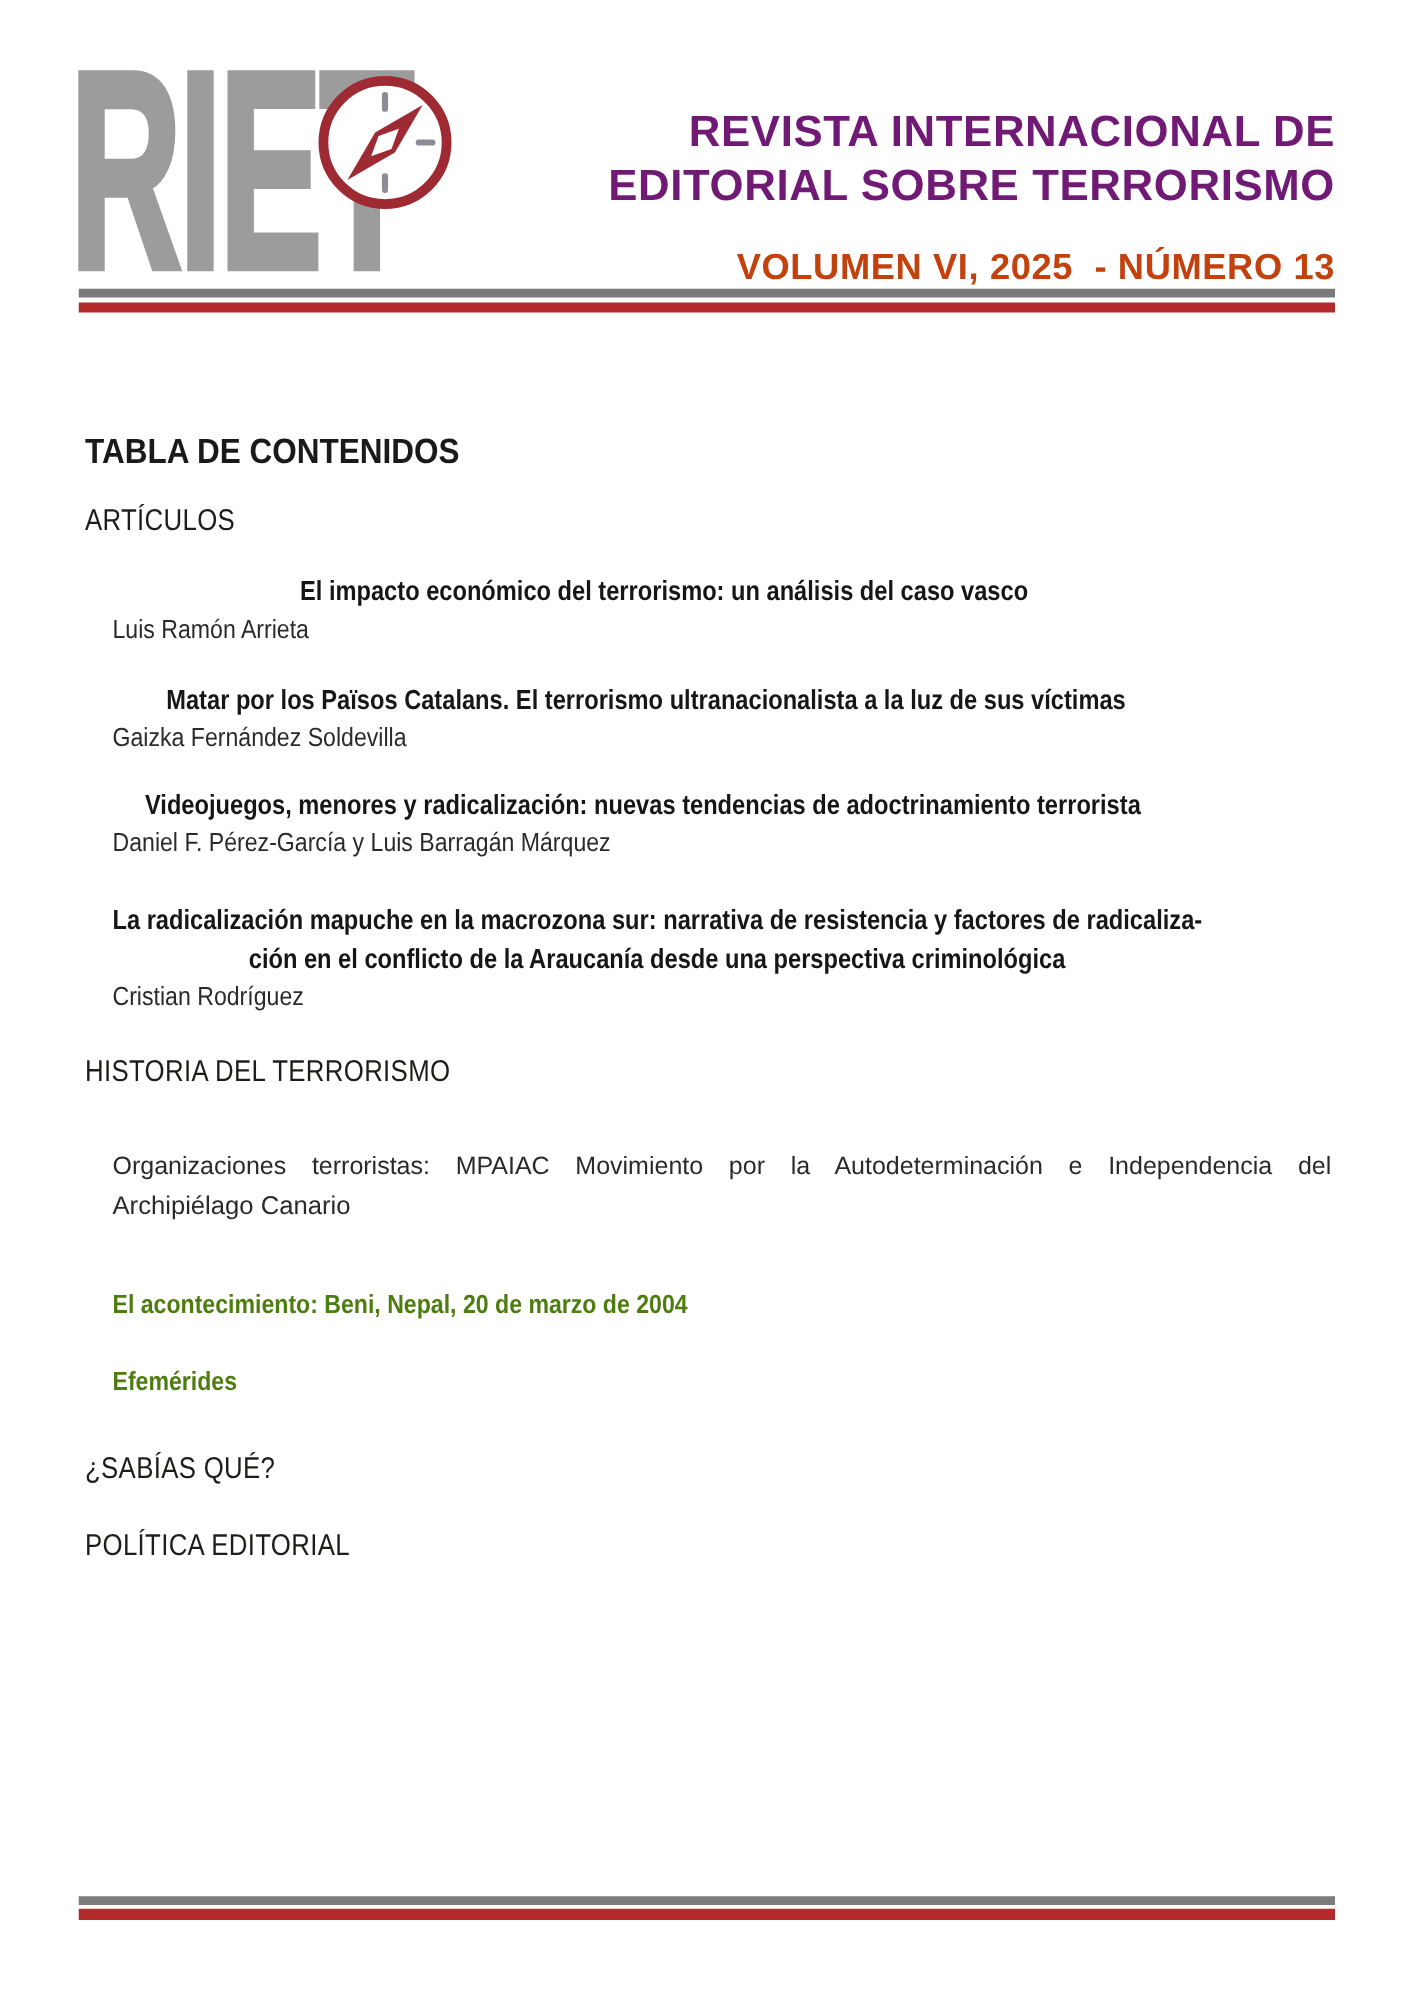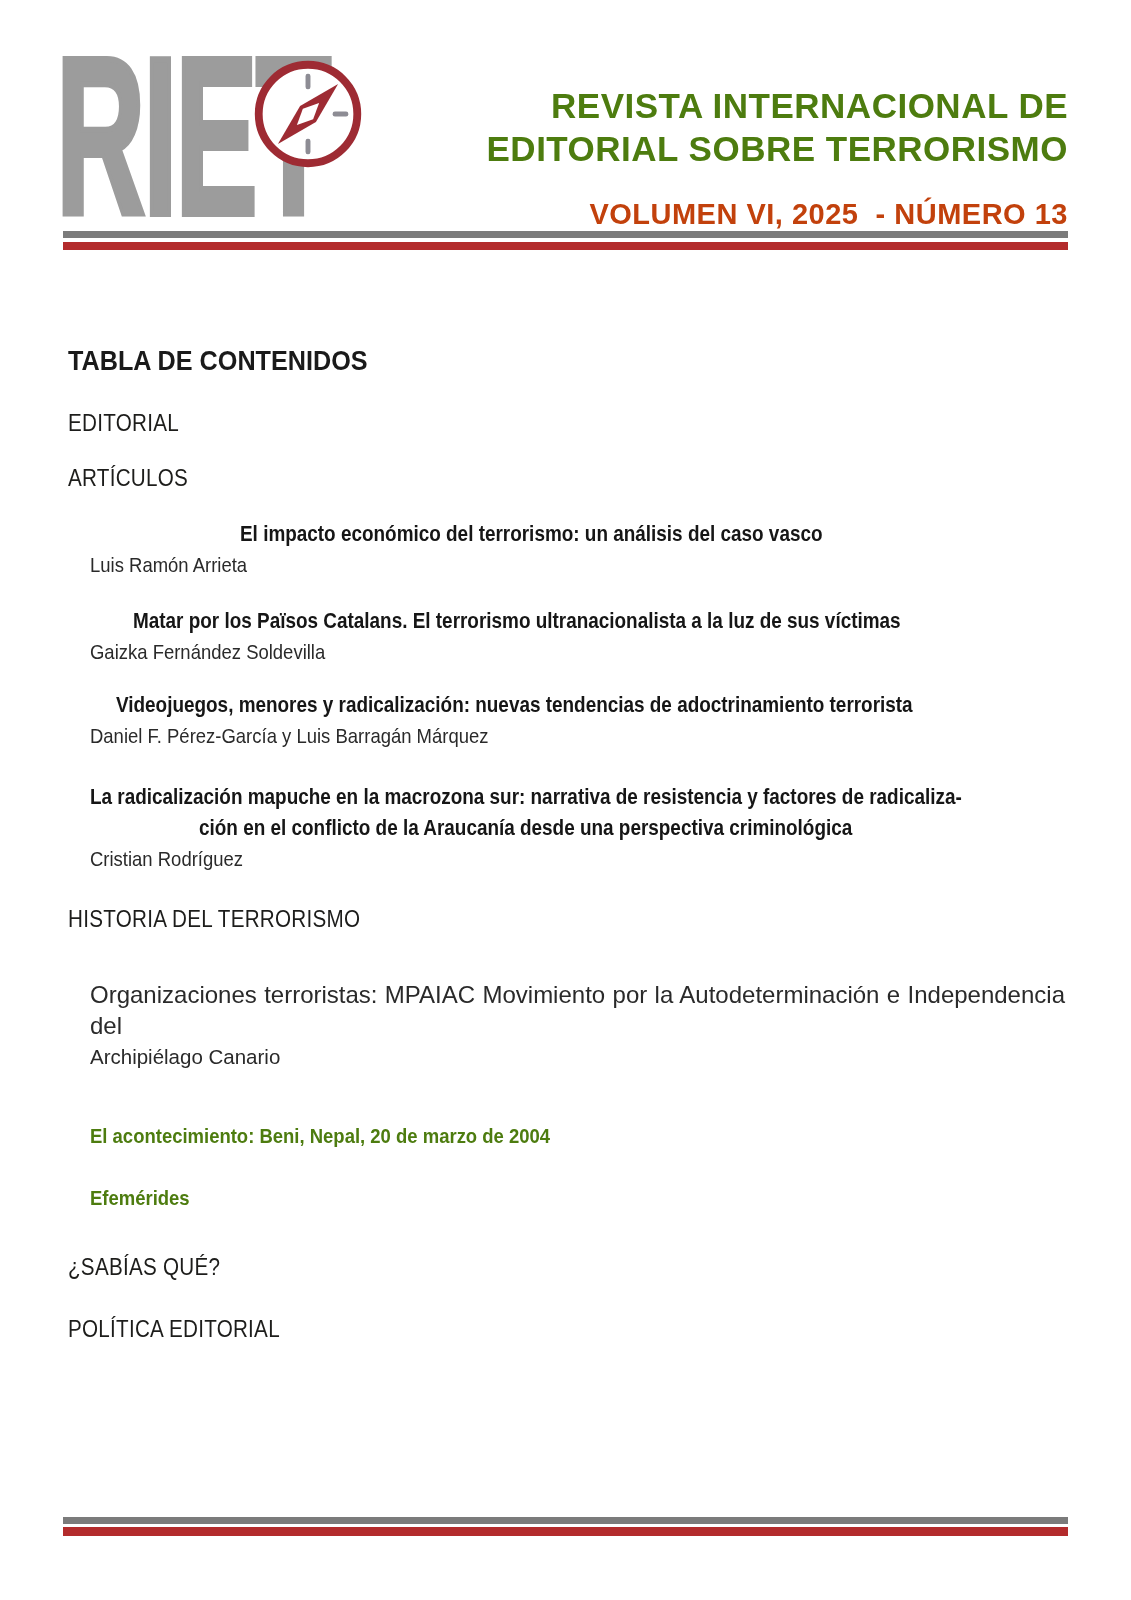--- a/index.html
+++ b/index.html
@@ -18,21 +18,21 @@
     color:#9C9C9C;-webkit-text-stroke:6px #9C9C9C;
     letter-spacing:-4px;
     transform:scaleX(0.55);transform-origin:0 0;
     white-space:nowrap;
   }
   .compass{position:absolute;left:252px;top:58px;width:112px;height:112px;}
   .masthead{
     position:absolute;right:63px;top:84px;text-align:right;
   }
   .journal-title{
-    font-size:35px;line-height:43px;font-weight:bold;color:#4d7c0f;
+    font-size:35px;line-height:43px;font-weight:bold;color:#701a75;
     letter-spacing:0.5px;
   }
   .volume{
     margin-top:28px;font-size:29px;font-weight:bold;color:#c2410c;
     letter-spacing:0.5px;white-space:pre-wrap;
   }
   .rule{position:absolute;left:63px;width:1005px;}
   .rule.gray{background:#7B7B7B;height:7px;}
   .rule.red{background:#B32B2C;height:8px;}
   .rule.top-gray{top:231px;}
@@ -44,21 +44,21 @@
   .cond{display:inline-block;transform:scaleX(0.88);transform-origin:0 50%;white-space:nowrap;}
   .cond86{display:inline-block;transform:scaleX(0.86);transform-origin:0 50%;white-space:nowrap;}
   .toc-title{font-size:28px;font-weight:bold;line-height:32px;color:#1A1A1A;}
   .toc-title .cond{transform:scaleX(0.90);}
   .section-label{font-size:24px;line-height:30px;color:#1D1D1B;letter-spacing:0.3px;}
   .indent{padding-left:22px;}
   .article-title{font-size:22px;line-height:31px;font-weight:bold;color:#161616;text-align:center;}
   .article-authors{font-size:21px;line-height:31px;color:#2A2A2A;}
   .item-text{font-size:21px;line-height:31px;color:#4d7c0f;font-weight:bold;}
   .just-line{
-    width:975px;font-size:24px;line-height:31px;color:#2A2A2A;
+    width:975px;font-size:20px;line-height:31px;color:#2A2A2A;
     text-align:justify;text-align-last:justify;white-space:normal;
   }
   .just-line2{font-size:20.5px;line-height:31px;color:#2A2A2A;}
   
   .m-editorial{margin-top:31px;}
   .m-articulos{margin-top:25px;}
   .m-article1{margin-top:25px;}
   .m-article{margin-top:25px;}
   .m-article3{margin-top:22px;}
   .m-article4{margin-top:30px;}
@@ -98,23 +98,20 @@
 
   <div class="rule gray top-gray"></div>
   <div class="rule red top-red"></div>
 
   <div class="content">
 
     <div class="toc-title">
       <span class="cond">TABLA DE CONTENIDOS</span>
     </div>
 
-    <div class="section-label m-editorial">
-      <span class="cond86">EDITORIAL</span>
-    </div>
 
     <div class="section-label m-articulos">
       <span class="cond86">ARTÍCULOS</span>
     </div>
 
     <div class="indent m-article1">
       <div class="article-title">
         <span class="cond86">El impacto económico del terrorismo: un análisis del caso vasco</span>
       </div>
       <div class="article-authors">

